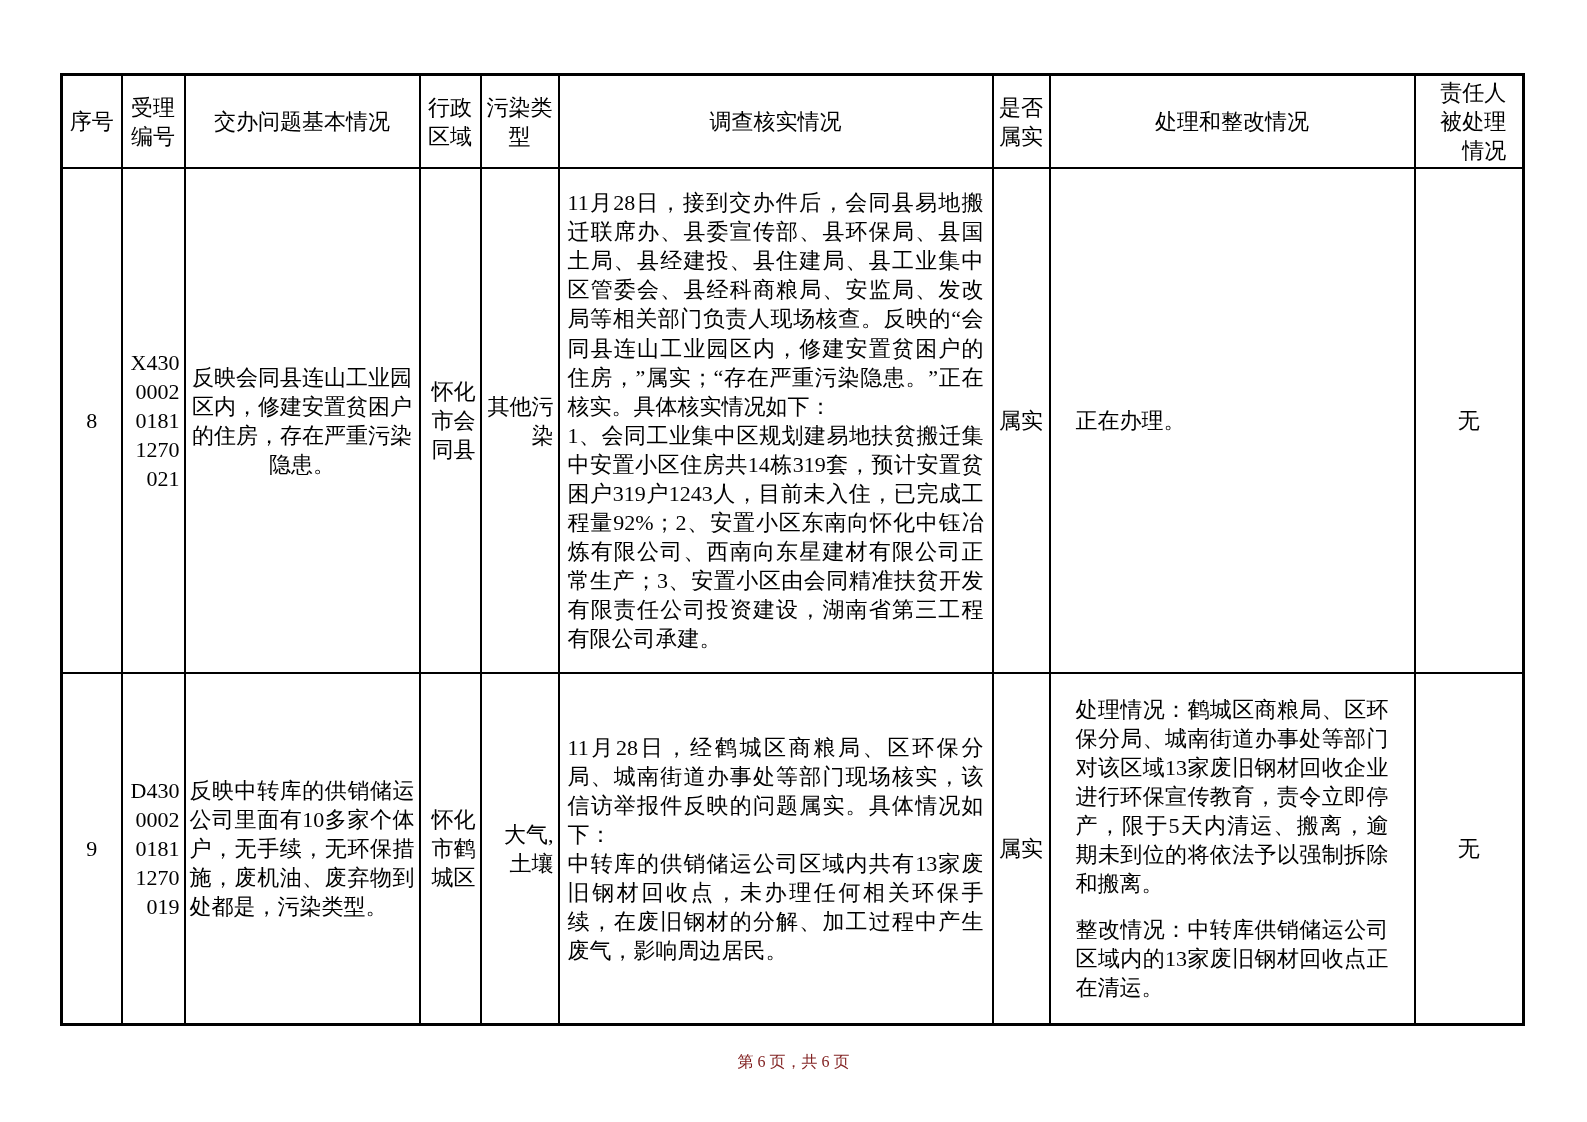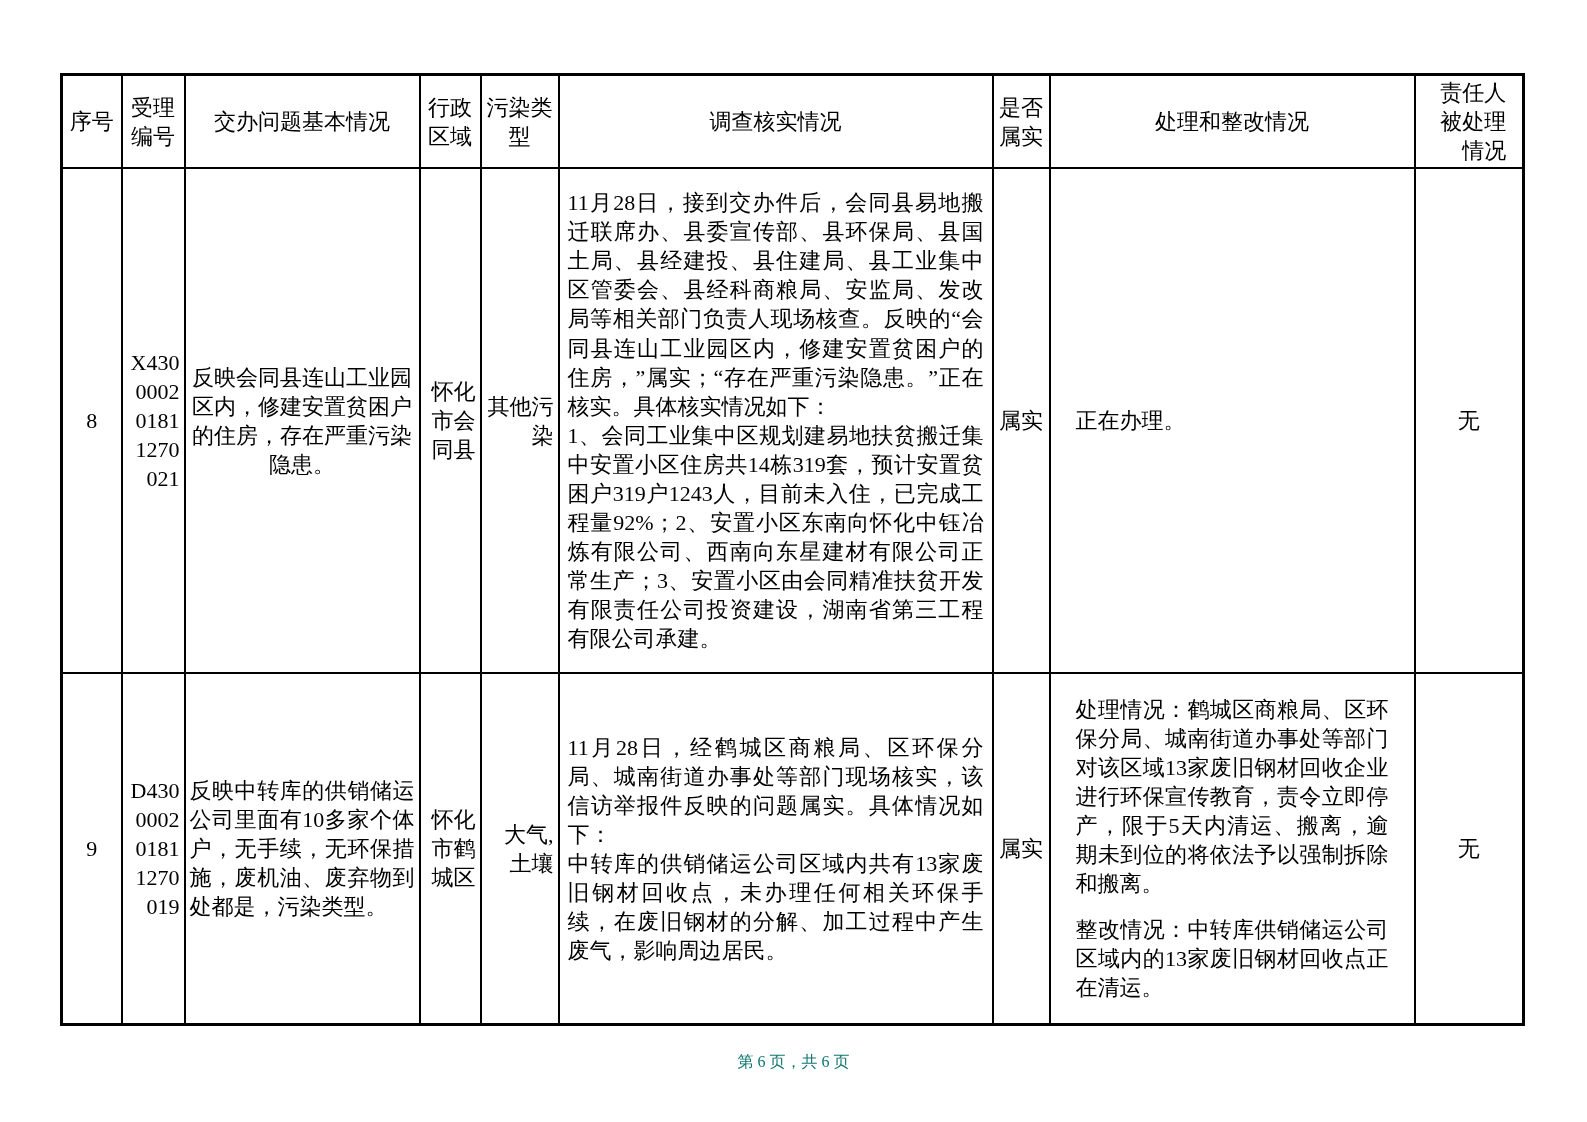--- a/index.html
+++ b/index.html
@@ -56,21 +56,21 @@
     max-width: 3.4em;
     text-align: right;
   }
   .page-footer {
     position: absolute;
     top: 1052px;
     left: 0;
     width: 100%;
     text-align: center;
     font-size: 16px;
-    color: #0f766e;
+    color: #7f1d1d;
   }
 </style>
 </head>
 <body>
 
 <div class="sheet">
 
   <table class="grid">
     <colgroup>
       <col style="width:60px">

